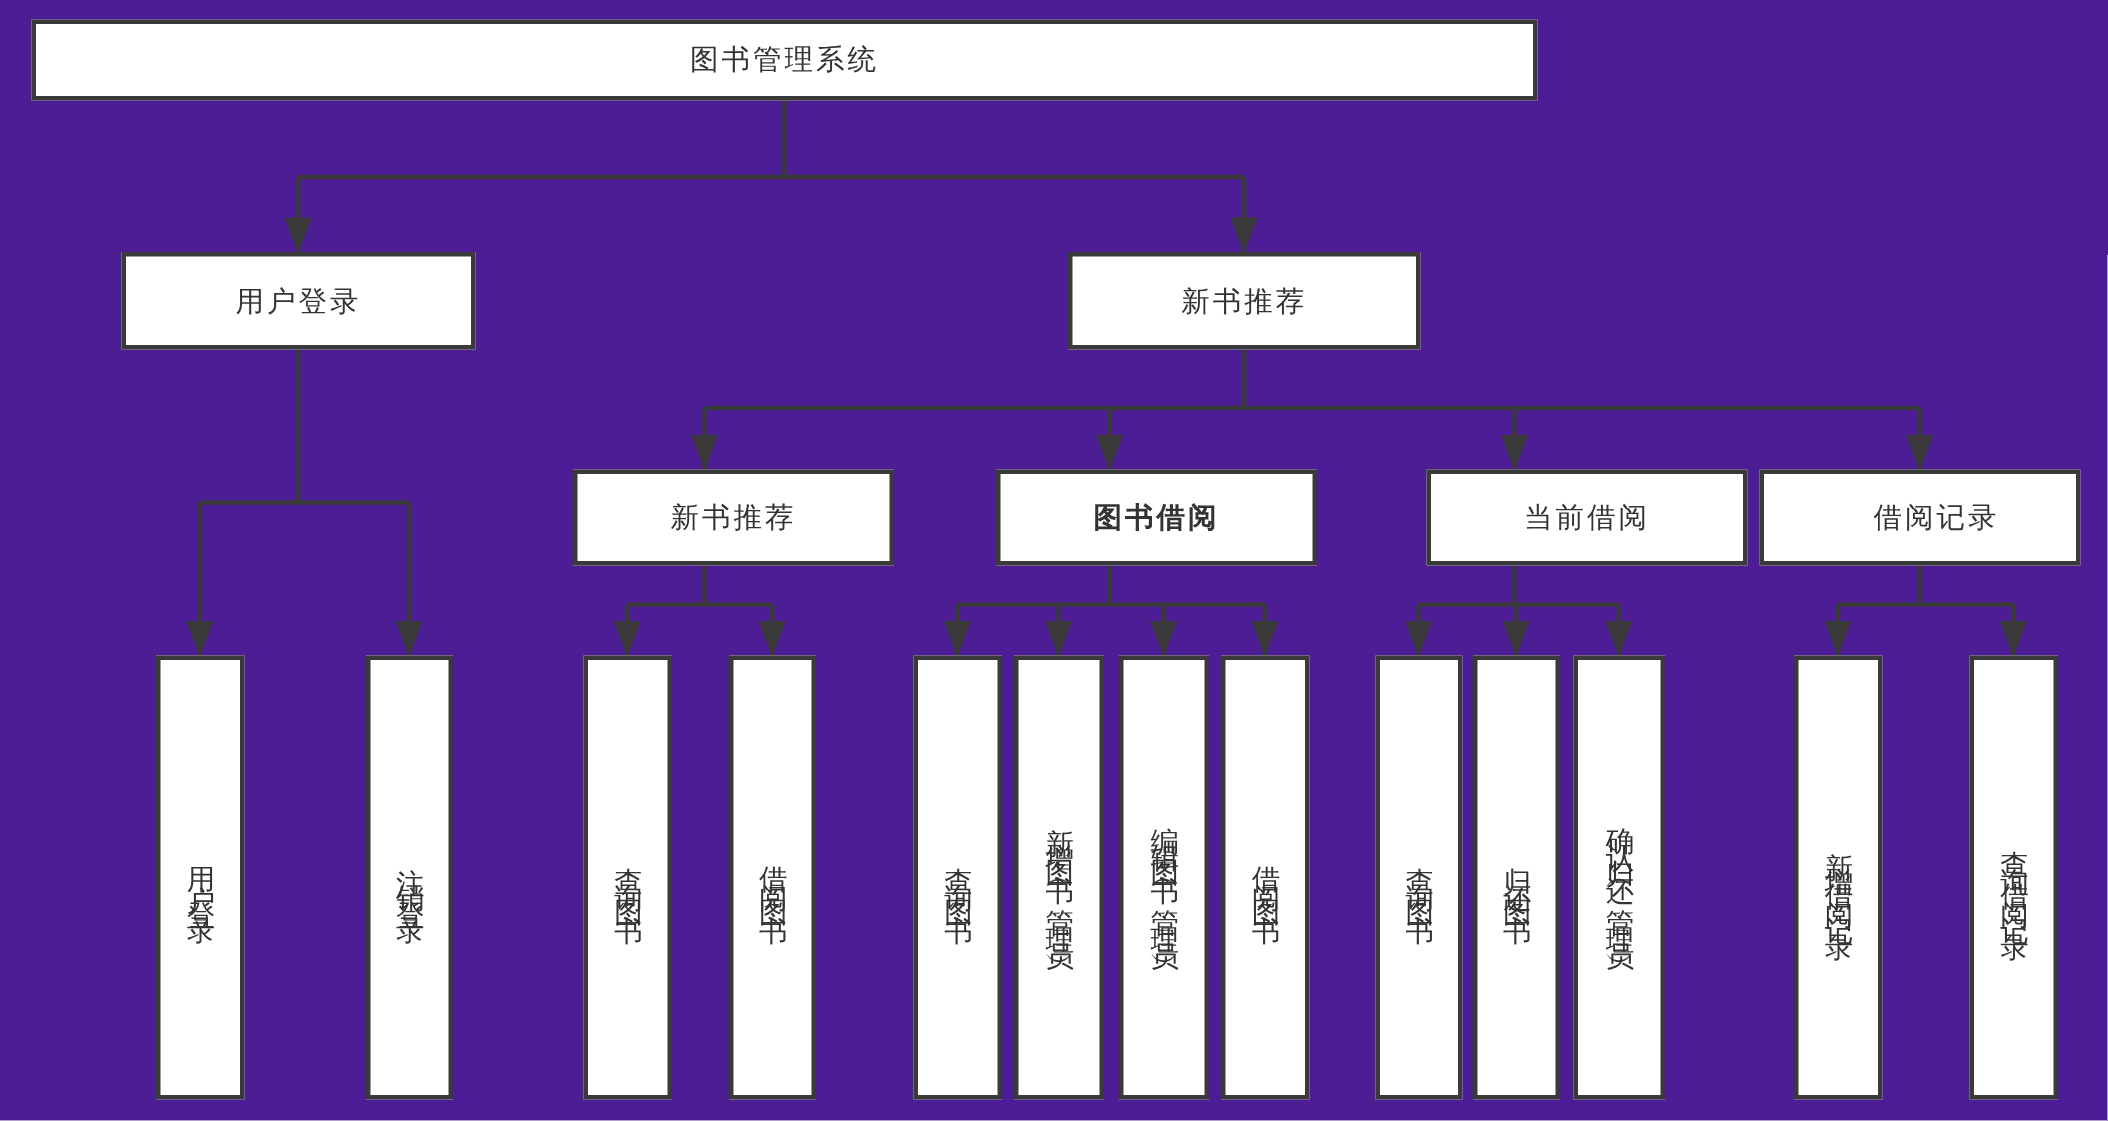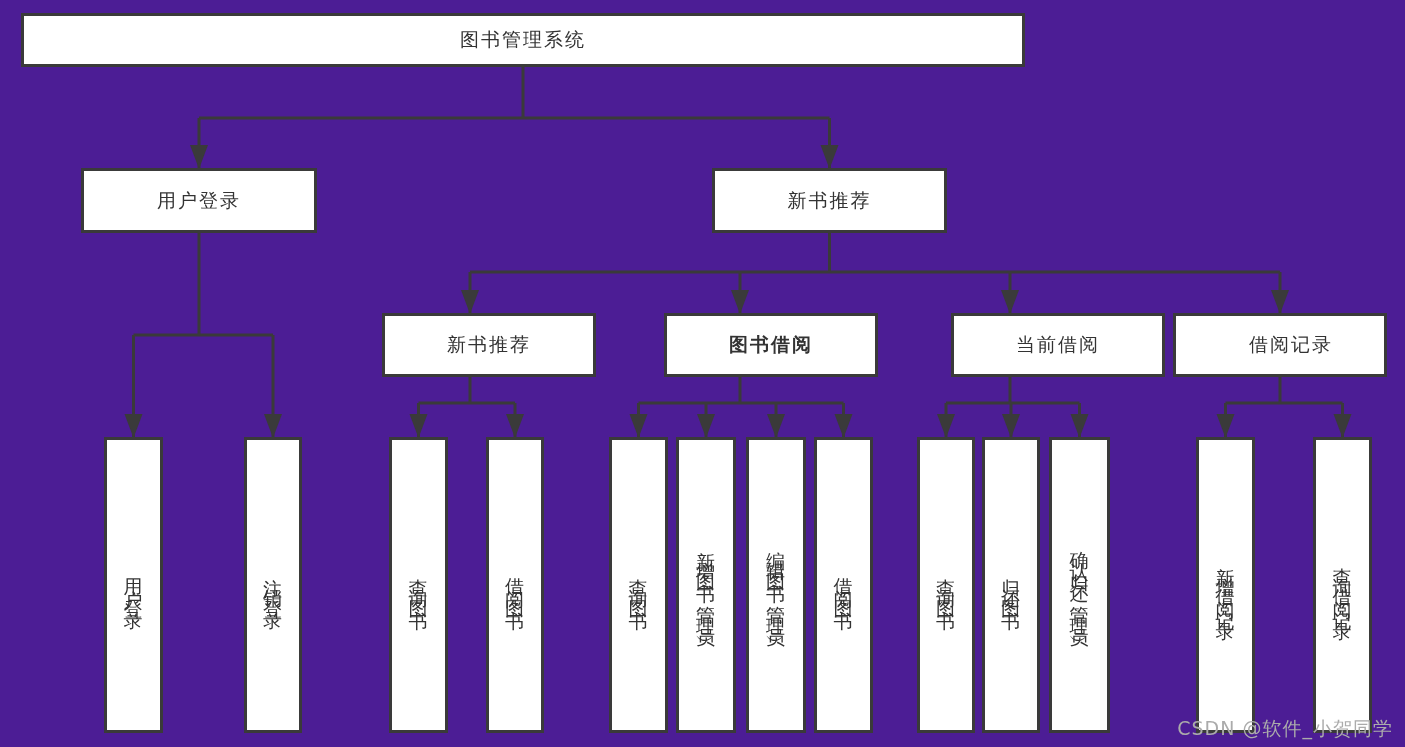--- a/index.html
+++ b/index.html
@@ -119,14 +119,13 @@
       <div class="node v" style="left: 1049px; top: 437px; width: 61px; height: 296px;">
         <span class="label">确认归还（管理员）</span>
       </div>
       <div class="node v" style="left: 1196px; top: 437px; width: 59px; height: 296px;">
         <span class="label">新增借阅记录</span>
       </div>
       <div class="node v" style="left: 1313px; top: 437px; width: 59px; height: 296px;">
         <span class="label">查询借阅记录</span>
       </div>
     </div>
-  <div id="watermark" style="color: rgb(171, 171, 171);">CSDN @软件_小贺同学</div>
 </div>
 
 </body></html>

